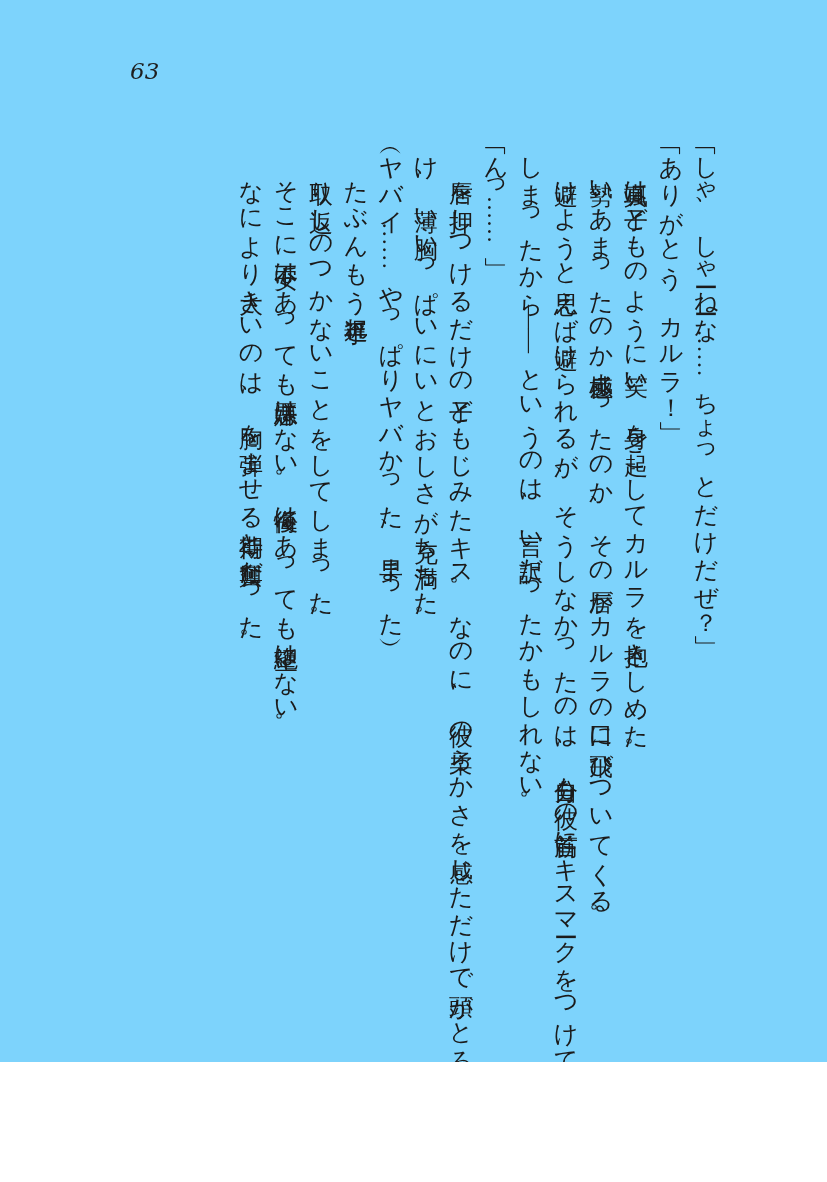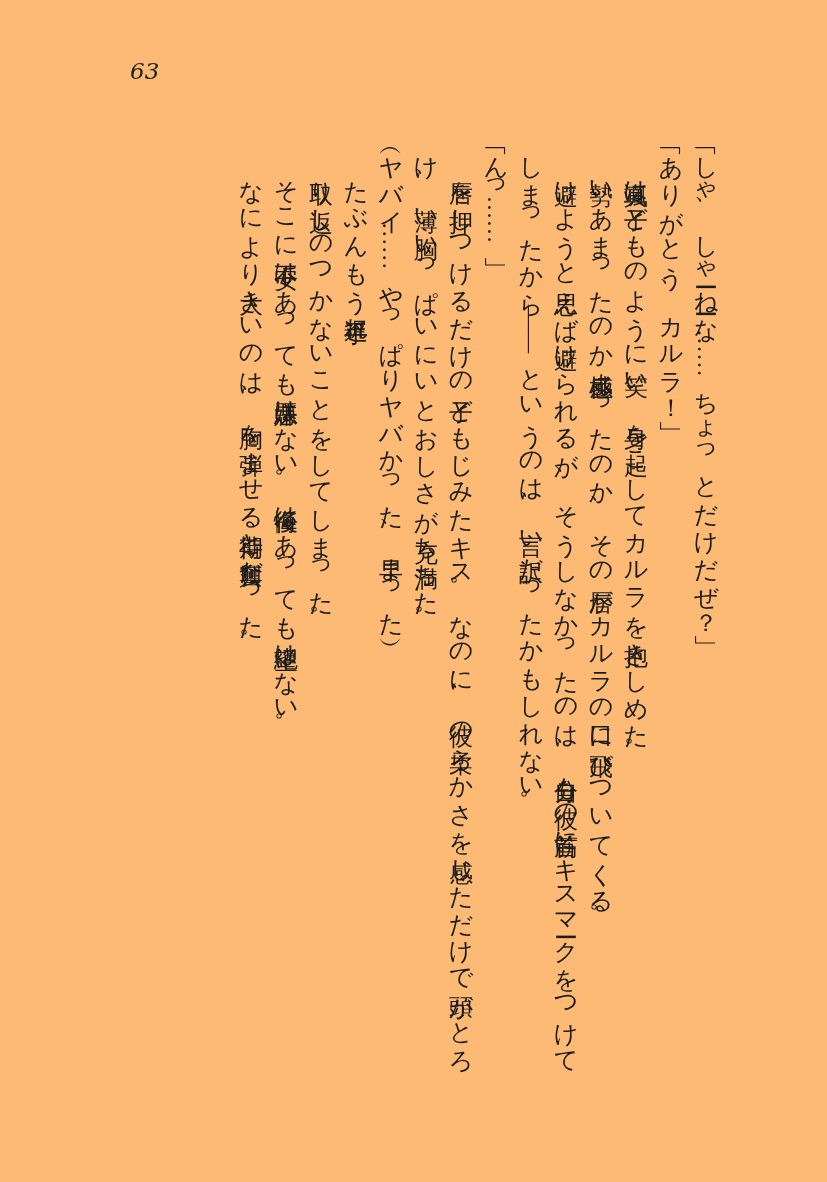--- a/index.html
+++ b/index.html
@@ -1,20 +1,20 @@
 <!DOCTYPE html>
 <html lang="ja"><head>
 <meta charset="utf-8">
 <style>
   html, body { margin: 0; padding: 0; }
   .page {
     position: relative;
     width: 827px;
-    height: 1182px;
-    background: #fdba74;
+    height: 1062px;
+    background: #7dd3fc;
     overflow: hidden;
   }
   .folio {
     position: absolute;
     left: 130px;
     top: 58px;
     font-family: "DejaVu Serif", "Liberation Serif", serif;
     font-style: italic;
     font-size: 23px;
     color: #1e1e1e;

